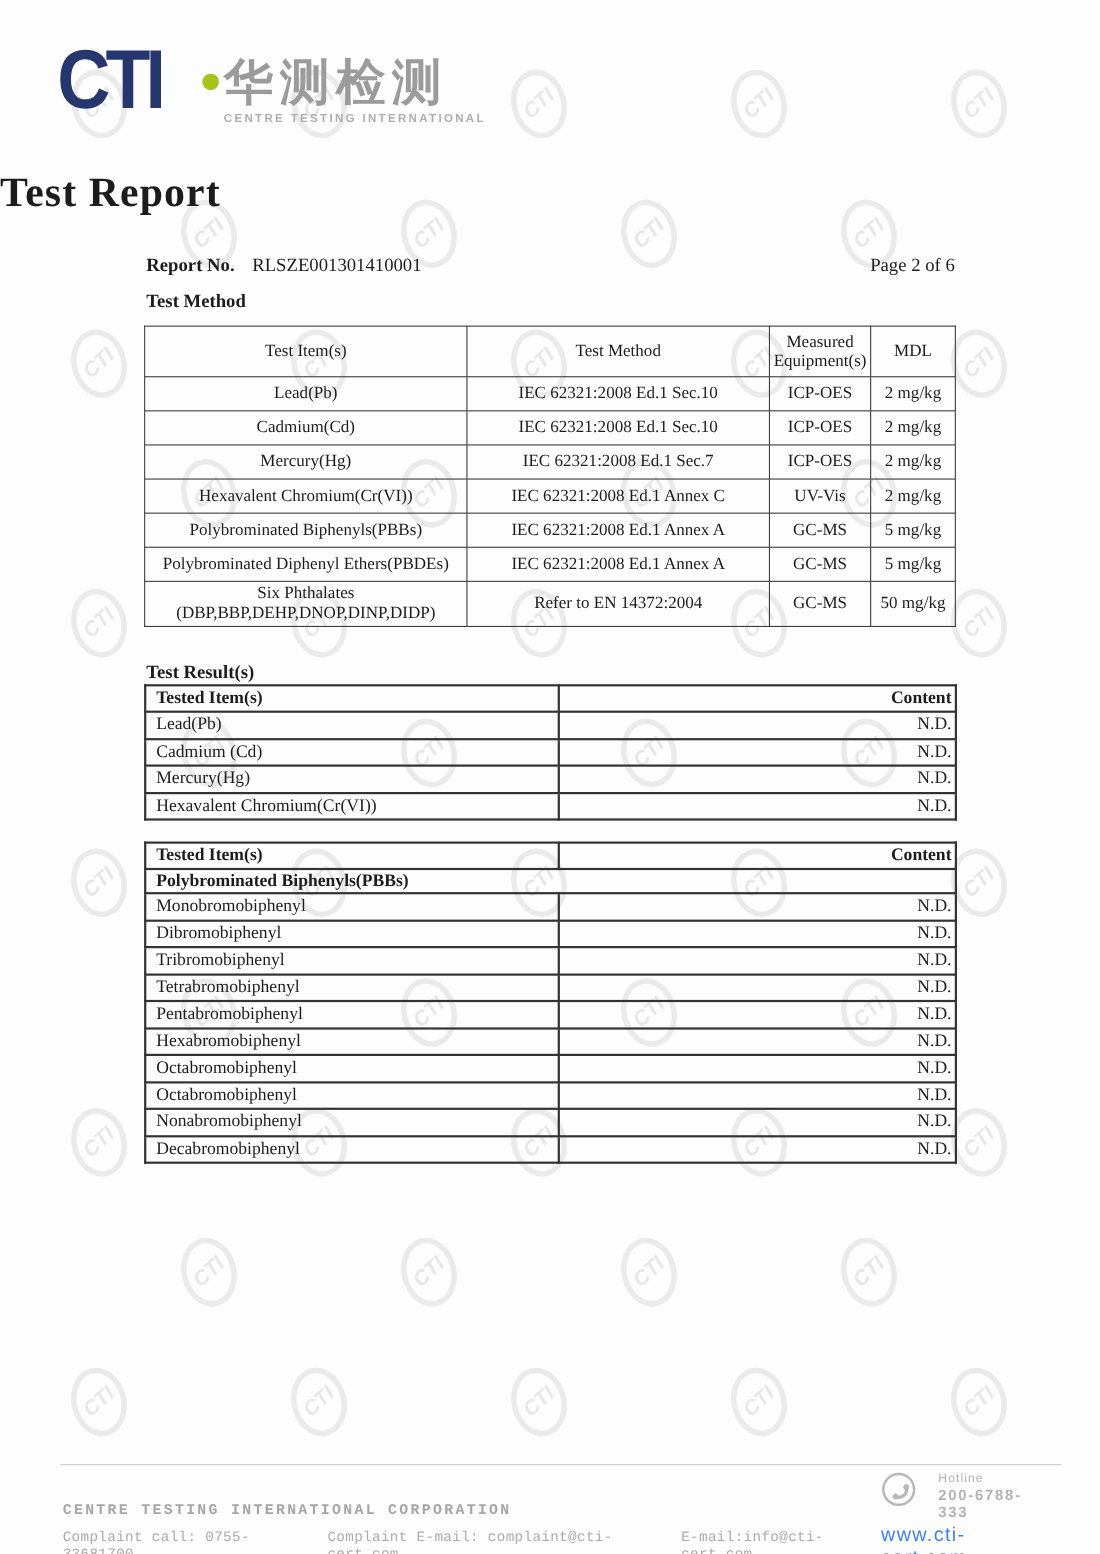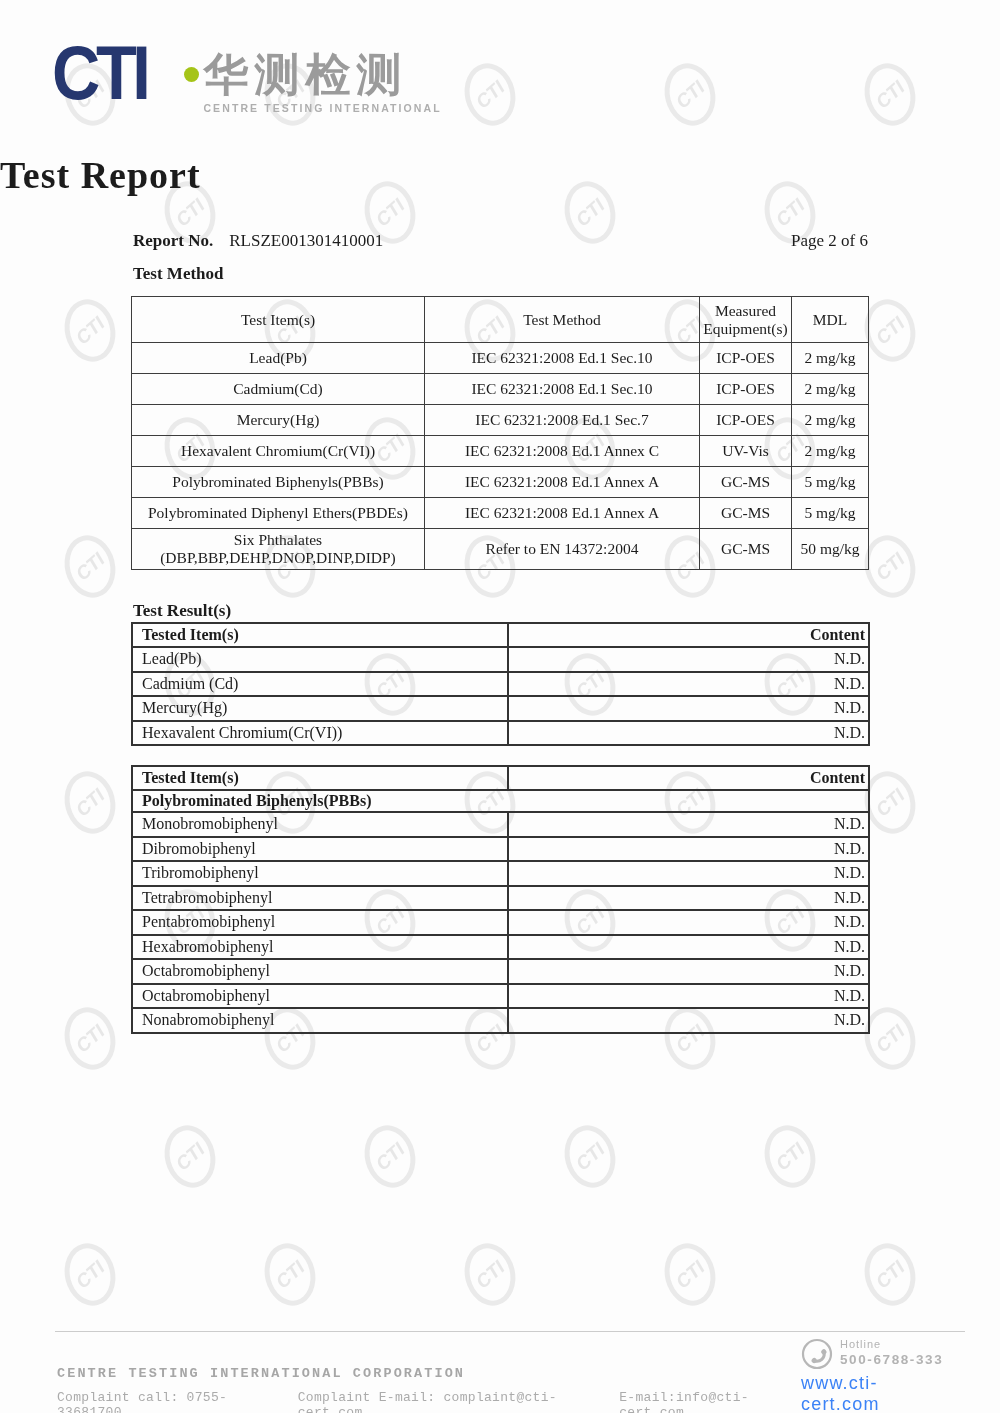--- a/index.html
+++ b/index.html
@@ -95,21 +95,21 @@
   }
   .footer-contacts { margin-top:9px; font-size:13px; display:flex; letter-spacing:0.3px; }
   .footer-contacts .c2 { margin-left:38px; }
   .footer-contacts .c3 { margin-left:42px; }
   .footer-right {
     position:absolute; left:801px; top:1338px; width:150px;
     font-family:"Liberation Sans", sans-serif; color:#b3b3b3;
   }
   .hotline-row { display:flex; align-items:flex-start; }
   .phone-icon { width:32px; height:32px; flex:0 0 32px; }
-  .hotline-texts { margin-left:7px; }
+  .hotline-texts { margin-left:20px; }
   .hotline-label { font-size:11px; letter-spacing:1px; }
   .hotline-number { font-size:13.5px; font-weight:bold; letter-spacing:1.6px; margin-top:2px; }
   .website { font-size:18px; letter-spacing:1.2px; margin-top:3px; color:#3b82f6; }
 </style>
 </head>
 <body>
 
 <div class="page">
 
   <div class="wm-layer" id="wm-layer">
@@ -424,20 +424,24 @@
             <td class="col-content">N.D.</td>
           </tr>
           <tr>
             <td class="col-item">Octabromobiphenyl</td>
             <td class="col-content">N.D.</td>
           </tr>
           <tr>
             <td class="col-item">Nonabromobiphenyl</td>
             <td class="col-content">N.D.</td>
           </tr>
+          <tr>
+            <td class="col-item">Decabromobiphenyl</td>
+            <td class="col-content">N.D.</td>
+          </tr>
         </tbody>
     </table>
 
     <div class="footer-line"></div>
     <div class="footer-left">
       <div class="footer-company">CENTRE TESTING INTERNATIONAL CORPORATION</div>
       <div class="footer-contacts">
         <span class="c1">Complaint call: 0755-33681700</span>
         <span class="c2">Complaint E-mail: complaint@cti-cert.com</span>
         <span class="c3">E-mail:info@cti-cert.com</span>
@@ -448,20 +452,20 @@
         <svg class="phone-icon" viewBox="0 0 32 32">
           <circle cx="16" cy="16" r="14" fill="none" stroke="#b7b7b7" stroke-width="2.2"></circle>
           <g transform="rotate(-42 16 16)">
             <path d="M9.5 19.5 C13 24.5 19 24.5 22.5 19.5" stroke="#b7b7b7" stroke-width="3" fill="none" stroke-linecap="round"></path>
             <circle cx="9.5" cy="19" r="2.6" fill="#b7b7b7"></circle>
             <circle cx="22.5" cy="19" r="2.6" fill="#b7b7b7"></circle>
           </g>
         </svg>
         <div class="hotline-texts">
           <div class="hotline-label">Hotline</div>
-          <div class="hotline-number">500-6788-333</div>
+          <div class="hotline-number">200-6788-333</div>
         </div>
       </div>
       <div class="website">www.cti-cert.com</div>
     </div>
 
   </div>
 </div>
 
 </body></html>

